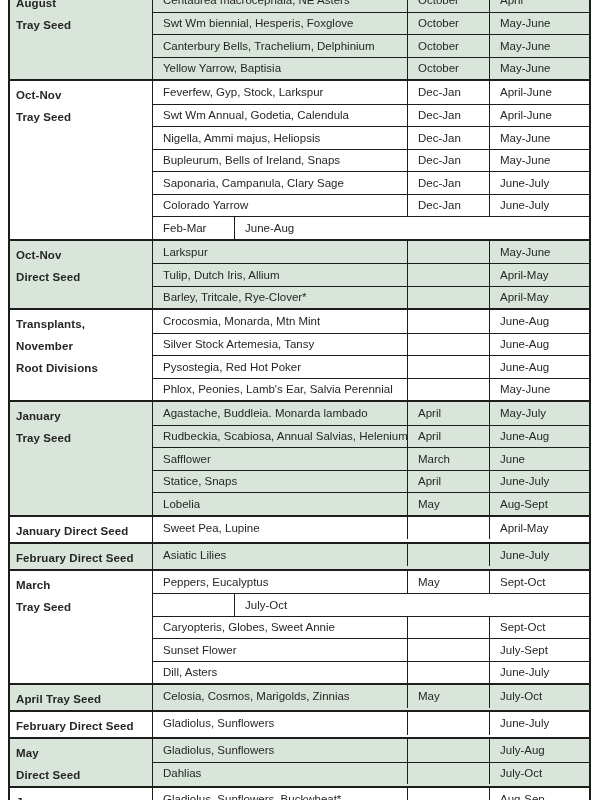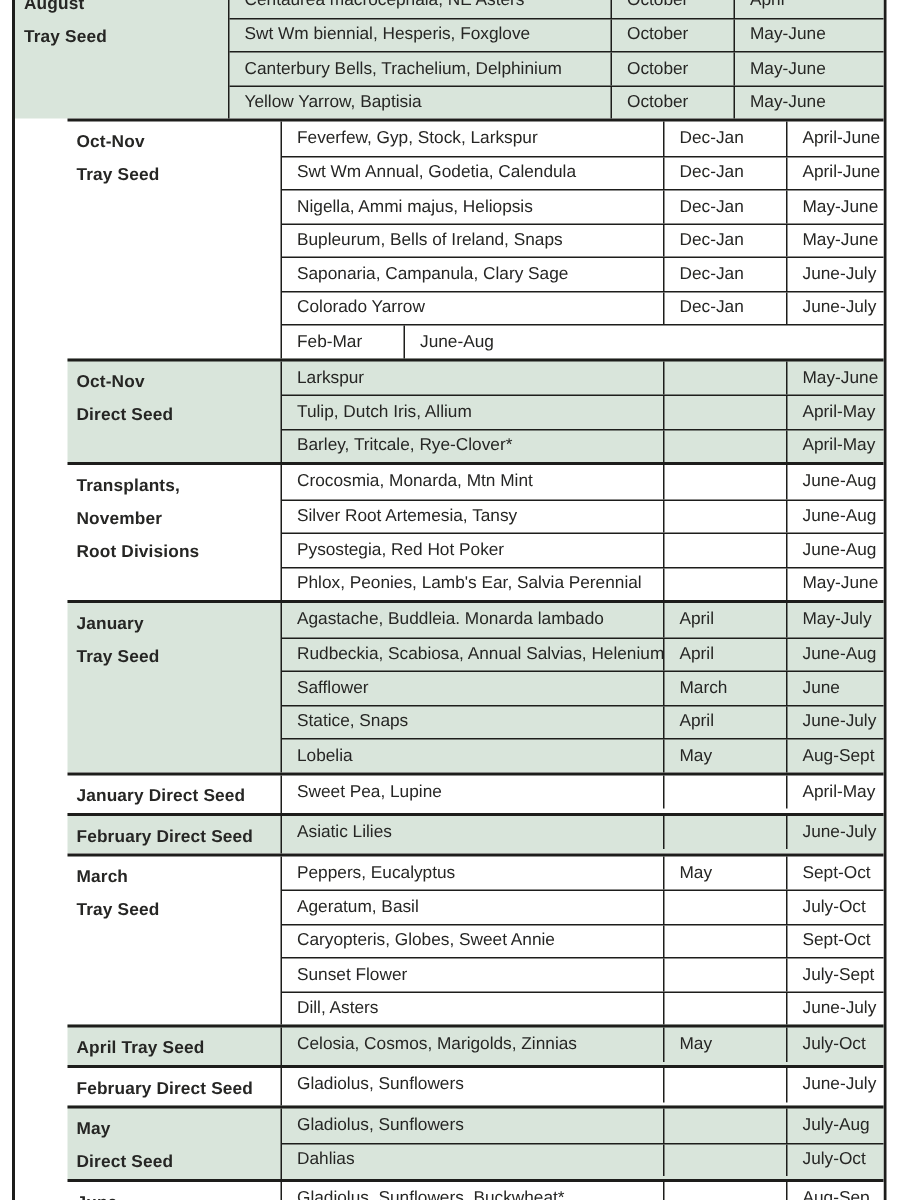--- a/index.html
+++ b/index.html
@@ -14,21 +14,21 @@
     position: absolute;
     left: 8px;
     top: -11px;
     width: 583px;
     border-left: 2px solid var(--border);
     border-right: 2px solid var(--border);
     border-bottom: 2px solid var(--border);
     background: #ffffff;
   }
   .section { display: flex; }
-  .section + .section { border-top: 2.5px solid var(--border); margin-left: 35px; }
+  .section + .section { border-top: 2.5px solid var(--border); }
   .section.shaded { background: var(--shaded); }
   .section.plain  { background: var(--plain); }
   .label-cell {
     width: 143px;
     flex: none;
     border-right: 1.5px solid var(--border);
     padding: 3px 4px 0 6px;
     font-weight: 700;
     font-size: 11.5px;
     line-height: 22px;
@@ -153,21 +153,21 @@
         <div>November</div>
         <div>Root Divisions</div>
       </div>
     <div class="rows">
         <div class="row">
     <div class="cell plants">Crocosmia, Monarda, Mtn Mint</div>
     <div class="cell transplant"></div>
     <div class="cell bloom">June-Aug</div>
   </div>
         <div class="row">
-    <div class="cell plants">Silver Root Artemesia, Tansy</div>
+    <div class="cell plants">Silver Stock Artemesia, Tansy</div>
     <div class="cell transplant"></div>
     <div class="cell bloom">June-Aug</div>
   </div>
         <div class="row">
     <div class="cell plants">Pysostegia, Red Hot Poker</div>
     <div class="cell transplant"></div>
     <div class="cell bloom">June-Aug</div>
   </div>
         <div class="row">
     <div class="cell plants">Phlox, Peonies, Lamb's Ear, Salvia Perennial</div>
@@ -238,21 +238,20 @@
         <div>March</div>
         <div>Tray Seed</div>
       </div>
     <div class="rows">
         <div class="row">
     <div class="cell plants">Peppers, Eucalyptus</div>
     <div class="cell transplant">May</div>
     <div class="cell bloom">Sept-Oct</div>
   </div>
         <div class="row">
-    <div class="cell plants">Ageratum, Basil</div>
     <div class="cell transplant"></div>
     <div class="cell bloom">July-Oct</div>
   </div>
         <div class="row">
     <div class="cell plants">Caryopteris, Globes, Sweet Annie</div>
     <div class="cell transplant"></div>
     <div class="cell bloom">Sept-Oct</div>
   </div>
         <div class="row">
     <div class="cell plants">Sunset Flower</div>

